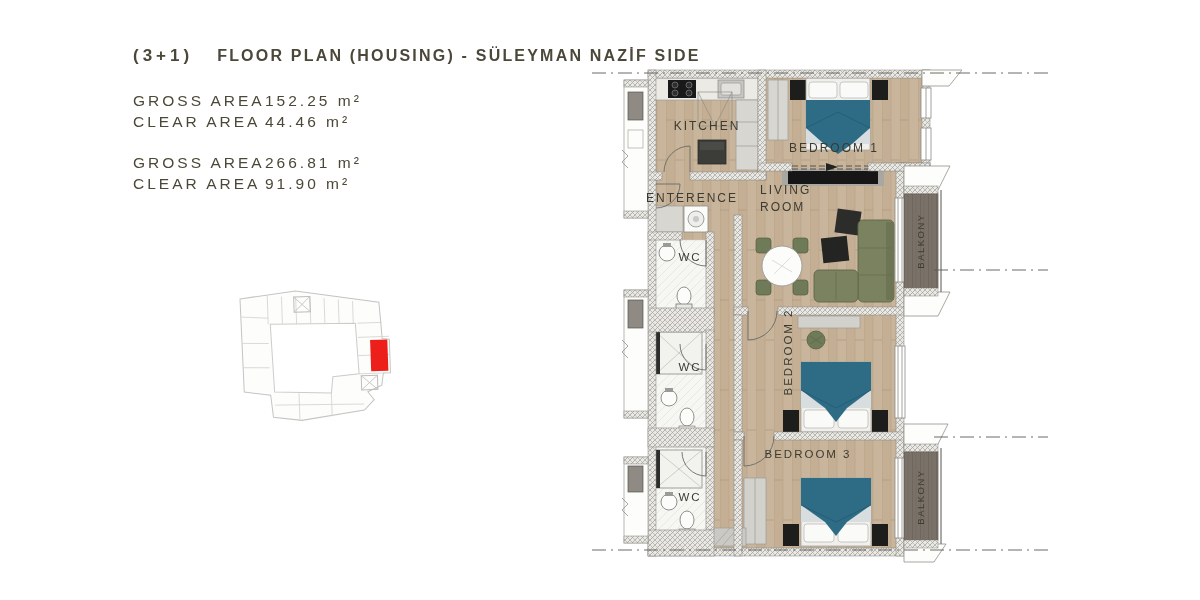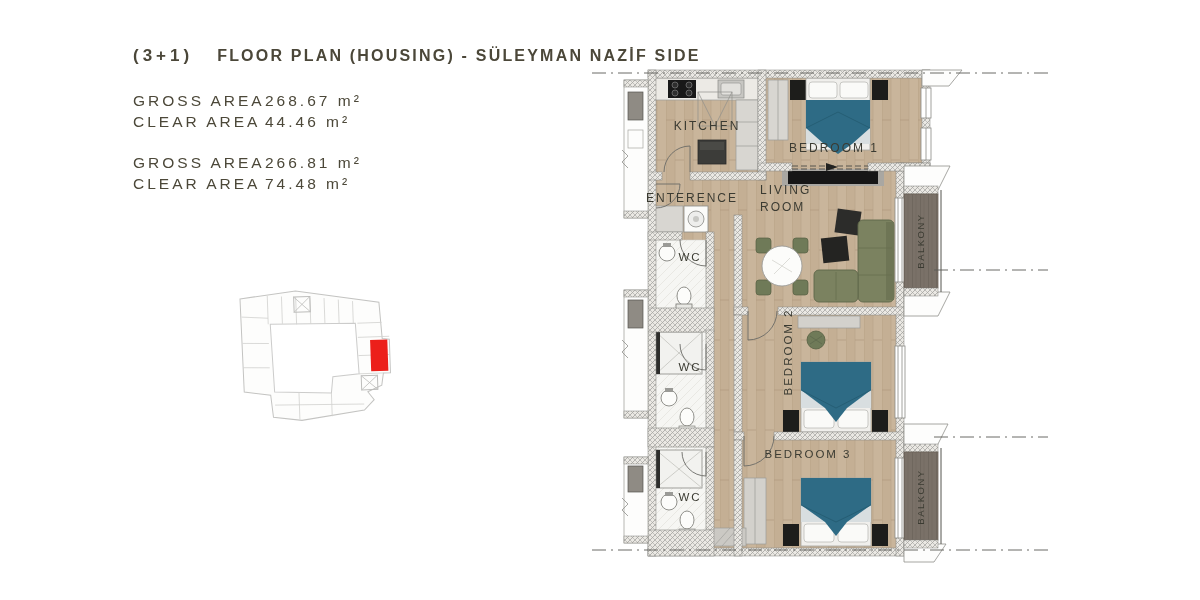--- a/index.html
+++ b/index.html
@@ -27,36 +27,36 @@
 
 <div class="panel">
   <div class="title">
     <span class="t1">(3+1)</span>
     <span class="t2">FLOOR PLAN (HOUSING) - SÜLEYMAN NAZİF SIDE</span>
   </div>
 
   <div class="areas block1">
     <div class="arow">
       <span class="albl">GROSS AREA</span>
-      <span class="aval">268.67 m²</span>
+      <span class="aval">152.25 m²</span>
     </div>
     <div class="arow">
       <span class="albl">CLEAR AREA</span>
       <span class="aval">44.46 m²</span>
     </div>
   </div>
 
   <div class="areas block2">
     <div class="arow">
       <span class="albl">GROSS AREA</span>
       <span class="aval">266.81 m²</span>
     </div>
     <div class="arow">
       <span class="albl">CLEAR AREA</span>
-      <span class="aval">74.48 m²</span>
+      <span class="aval">91.90 m²</span>
     </div>
   </div>
 
   <svg class="keyplan" width="162" height="142" viewBox="0 0 160 140">
     <g transform="rotate(-2 80 70)" stroke="#c4c4c2" fill="none" stroke-width="1">
       <polygon points="5,10 60,4 142,18 144,54 151,55 151,88 144,88 142,100 128,106 134,114 124,124 62,132 34,128 32,106 6,102" fill="#fdfdfc"></polygon>
       <polygon points="34,36 118,38 120,88 94,90 92,106 36,103" fill="#ffffff" stroke="#cccccb"></polygon>
       <path d="M32,8 L32,36 M46,9 L46,36 M60,10 L60,37 M74,11 L74,37 M88,12 L88,37 M102,14 L102,38 M116,16 L116,38" stroke="#d2d2d0" stroke-width="0.8"></path>
       <path d="M6,28 L32,30 M6,54 L32,55 M6,78 L32,79 M120,38 L144,38 M120,52 L151,52 M120,70 L151,70 M120,88 L144,88 M36,116 L124,118 M60,104 L60,131 M92,106 L92,129" stroke="#d2d2d0" stroke-width="0.8"></path>
       <rect x="58" y="10" width="16" height="15" stroke="#bdbdbb"></rect>

